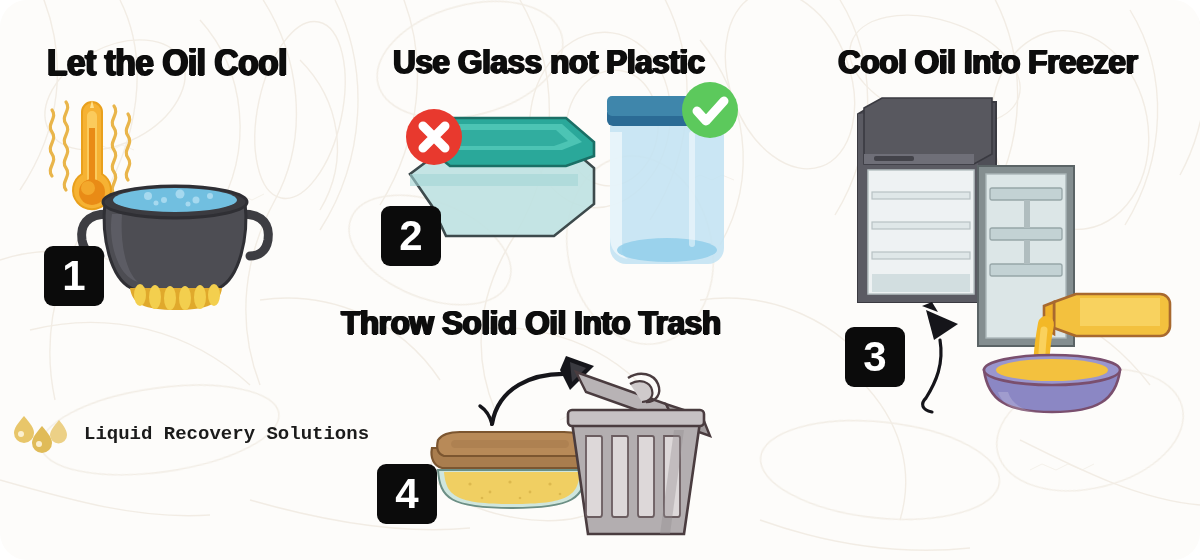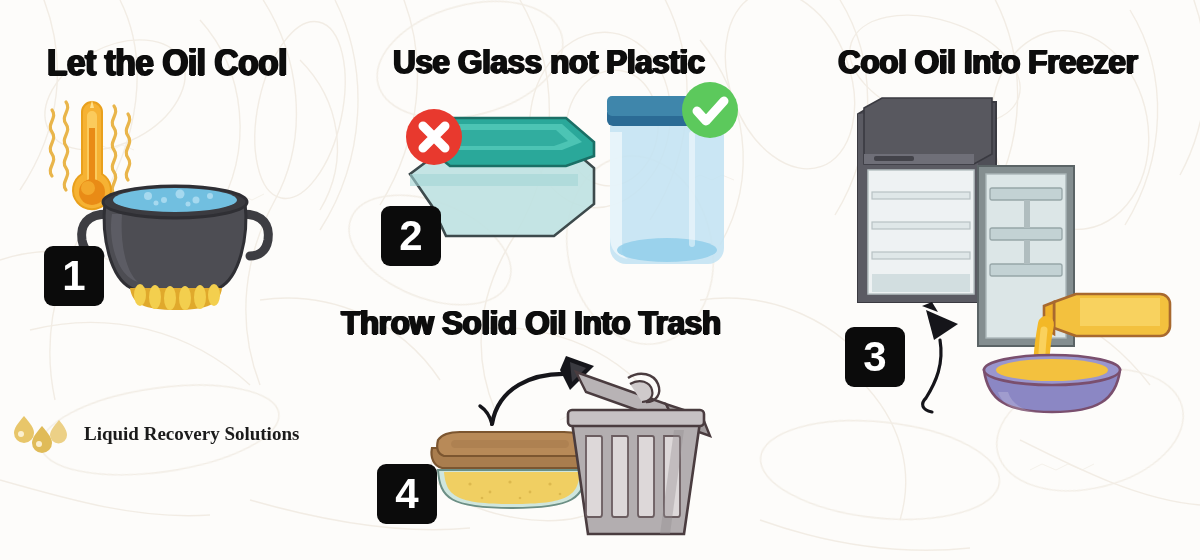--- a/index.html
+++ b/index.html
@@ -7,20 +7,21 @@
     padding: 0;
     background: #ffffff;
   }
   .canvas {
     position: relative;
     width: 1200px;
     height: 560px;
     background: #fdfcfa;
     overflow: hidden;
     font-family: "Liberation Sans", sans-serif;
+    border-radius: 27px;
   }
 
   
   .bg-watermark {
     position: absolute;
     inset: 0;
     opacity: 0.5;
     pointer-events: none;
   }
 
@@ -64,21 +65,21 @@
   
   .brand {
     position: absolute;
     left: 10px;
     top: 412px;
     display: flex;
     align-items: center;
     gap: 12px;
   }
   .brand-name {
-    font-family: Liberation Serif, serif;
+    font-family: Liberation Mono, monospace;
     font-size: 19px;
     font-weight: bold;
     color: #1b1b1b;
     white-space: nowrap;
   }
 
   
   .art { position: absolute; }
   #art-pot      { left: 30px;  top: 92px;  width: 280px; height: 225px; }
   #art-glass    { left: 392px; top: 82px;  width: 360px; height: 205px; }

